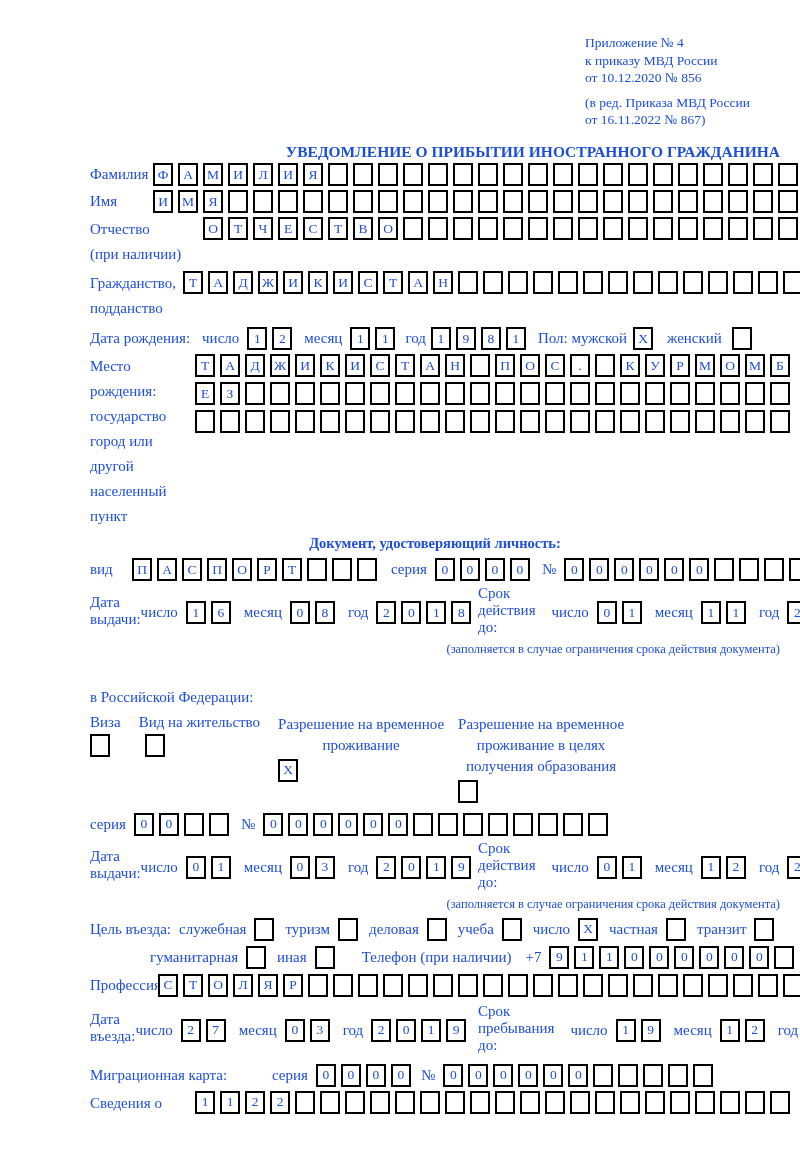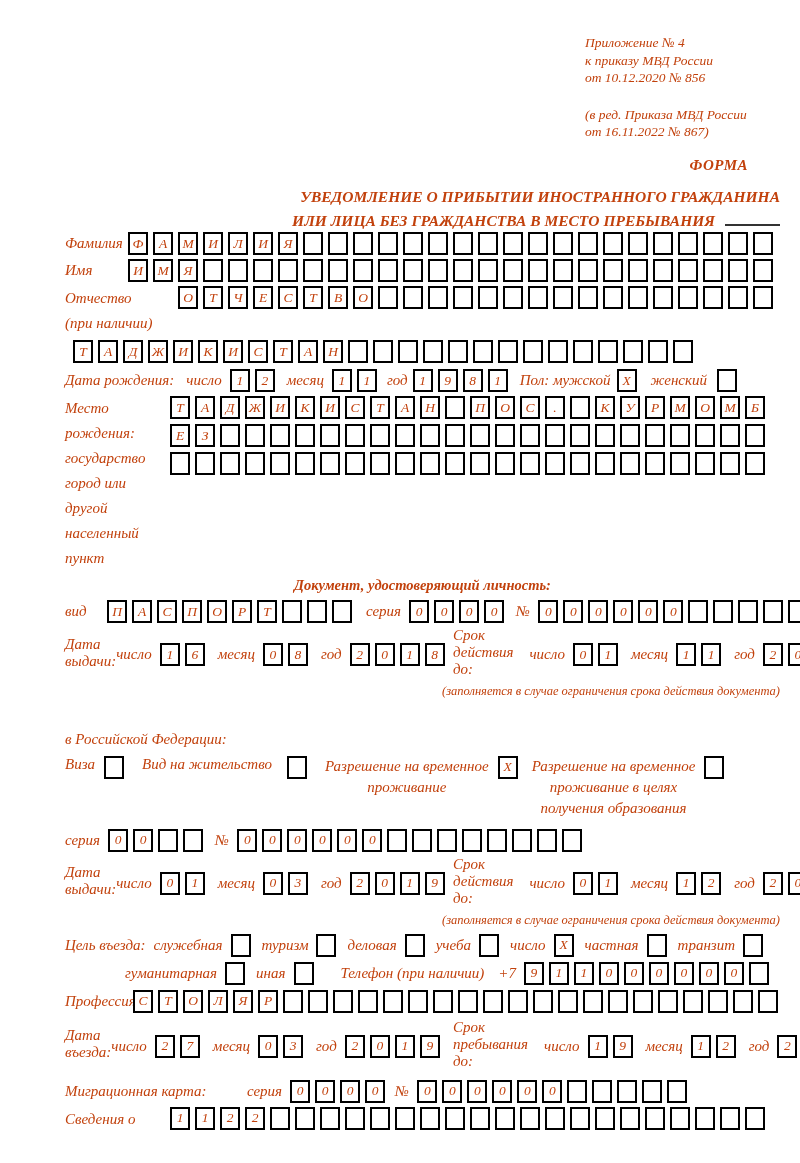--- a/index.html
+++ b/index.html
@@ -1,24 +1,23 @@
 <!DOCTYPE html>
 <html><head>
 <meta charset="utf-8">
 <style>
   html,body{margin:0;padding:0;background:#fff;}
   .page{
     position:relative;width:800px;height:1163px;box-sizing:border-box;
-    padding:34px 20px 0 65px;background:#fff;color:#c2410c;
+    padding:34px 20px 0 90px;background:#fff;color:#1d4ed8;
     font-family:"Liberation Serif","DejaVu Serif",serif;font-size:15px;
     overflow:hidden;
-    font-style:italic;
   }
   .appendix{margin-left:auto;width:195px;font-size:13.5px;line-height:1.3;}
-  .appendix .amend{margin-top:19px;}
+  .appendix .amend{margin-top:7px;}
   .forma{text-align:right;font-weight:bold;margin:16px 32px 0 0;font-size:15px;letter-spacing:.5px;}
   .title{Text-align:center;text-align:right;font-weight:bold;font-size:15.5px;line-height:1.45;margin-top:12px;}
   .blank-line{display:inline-block;width:55px;border-bottom:2px solid #333;height:1em;vertical-align:baseline;margin-left:10px;}
   .sec1{font-weight:bold;font-size:14.6px;margin:20px 0 12px 0;letter-spacing:.2px;}
 
   .frow{display:flex;align-items:center;margin-bottom:4px;}
   .frow.top{align-items:flex-start;}
   .lbl{flex:none;}
   .cells{display:flex;gap:5px;flex:none;}
   .cell{
@@ -39,48 +38,44 @@
   .dgroup .glbl{margin-right:3px;}
   .dates{display:flex;margin:2px 0 2px 0;}
   .dcol{display:flex;flex-direction:row;}
   .dcol-left{width:360px;}
   .dcol-right{margin-left:28px;gap:16px;}
   .dhead{align-self:center;margin-bottom:4px;}
   .vnote{font-size:12.5px;margin:2px 0 6px 290px;text-align:right;}
   .para{line-height:1.55;margin:2px 0 4px 0;}
 
   .permits{display:flex;align-items:flex-start;margin:4px 0 10px 0;}
-  .permit-item{display:flex;align-items:flex-start;gap:9px;}
+  .permit-item{display:flex;align-items:flex-start;gap:3px;flex-direction:column;}
   .permit-label{text-align:center;line-height:21px;}
 
   .opt{display:flex;align-items:center;gap:8px;margin-right:11px;}
   .optrow{display:flex;align-items:center;margin-bottom:5px;}
 
   .reps{display:flex;align-items:flex-start;margin-top:4px;}
 </style>
 </head>
 <body>
 
 <div class="page">
 
   <div class="appendix">
     <div>Приложение № 4</div>
     <div>к приказу МВД России</div>
     <div>от 10.12.2020 № 856</div>
     <div class="amend">(в ред. Приказа МВД России</div>
     <div>от 16.11.2022 № 867)</div>
   </div>
 
-  <div class="forma">ФОРМА</div>
 
   <div class="title">
     <div>УВЕДОМЛЕНИЕ О ПРИБЫТИИ ИНОСТРАННОГО ГРАЖДАНИНА</div>
-    <div>
-      <span>ИЛИ ЛИЦА БЕЗ ГРАЖДАНСТВА В МЕСТО ПРЕБЫВАНИЯ</span><span class="blank-line"></span>
-    </div>
   </div>
 
 
   <div class="frow">
     <span class="lbl w55">Фамилия</span>
     <span class="cells ml8">
         <span class="cell">Ф</span>
         <span class="cell">А</span>
         <span class="cell">М</span>
         <span class="cell">И</span>
@@ -168,20 +163,24 @@
         <span class="cell"></span>
         <span class="cell"></span>
         <span class="cell"></span>
         <span class="cell"></span>
         <span class="cell"></span>
         <span class="cell"></span>
       </span>
   </div>
 
   <div class="frow top">
+    <span class="lbl w85 two-line">
+      <span>Гражданство,</span><br>
+      <span>подданство</span>
+    </span>
     <span class="cells ml8">
         <span class="cell">Т</span>
         <span class="cell">А</span>
         <span class="cell">Д</span>
         <span class="cell">Ж</span>
         <span class="cell">И</span>
         <span class="cell">К</span>
         <span class="cell">И</span>
         <span class="cell">С</span>
         <span class="cell">Т</span>

